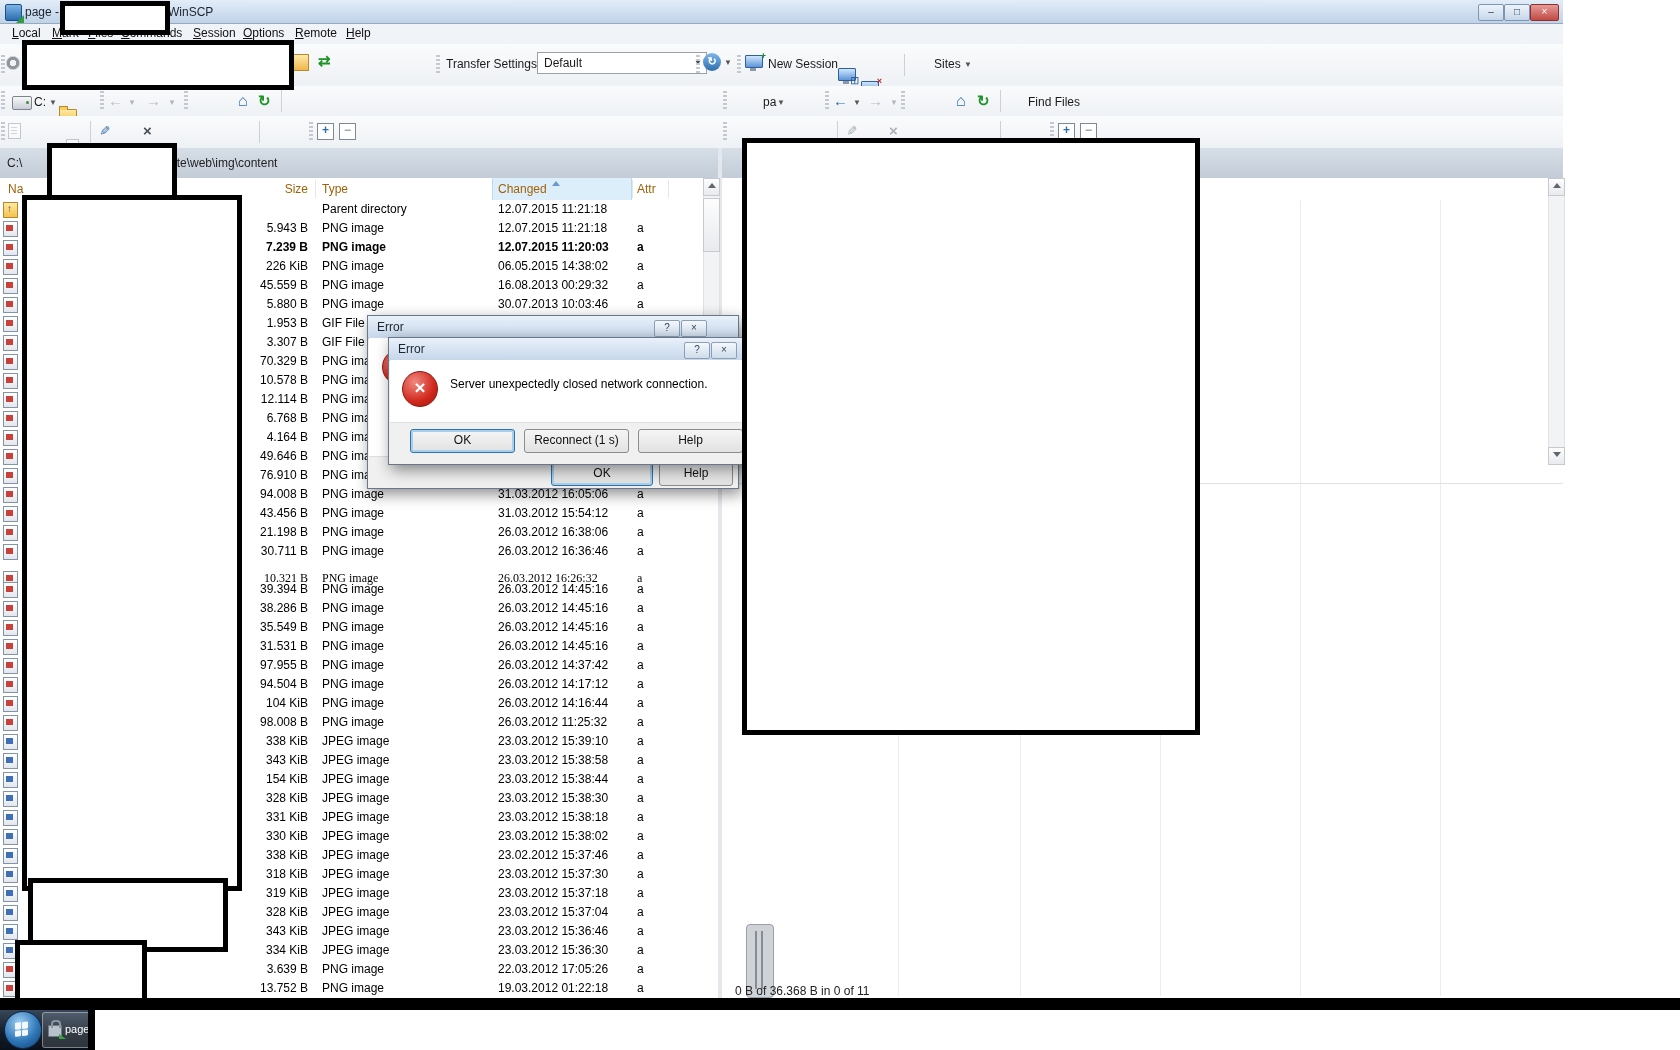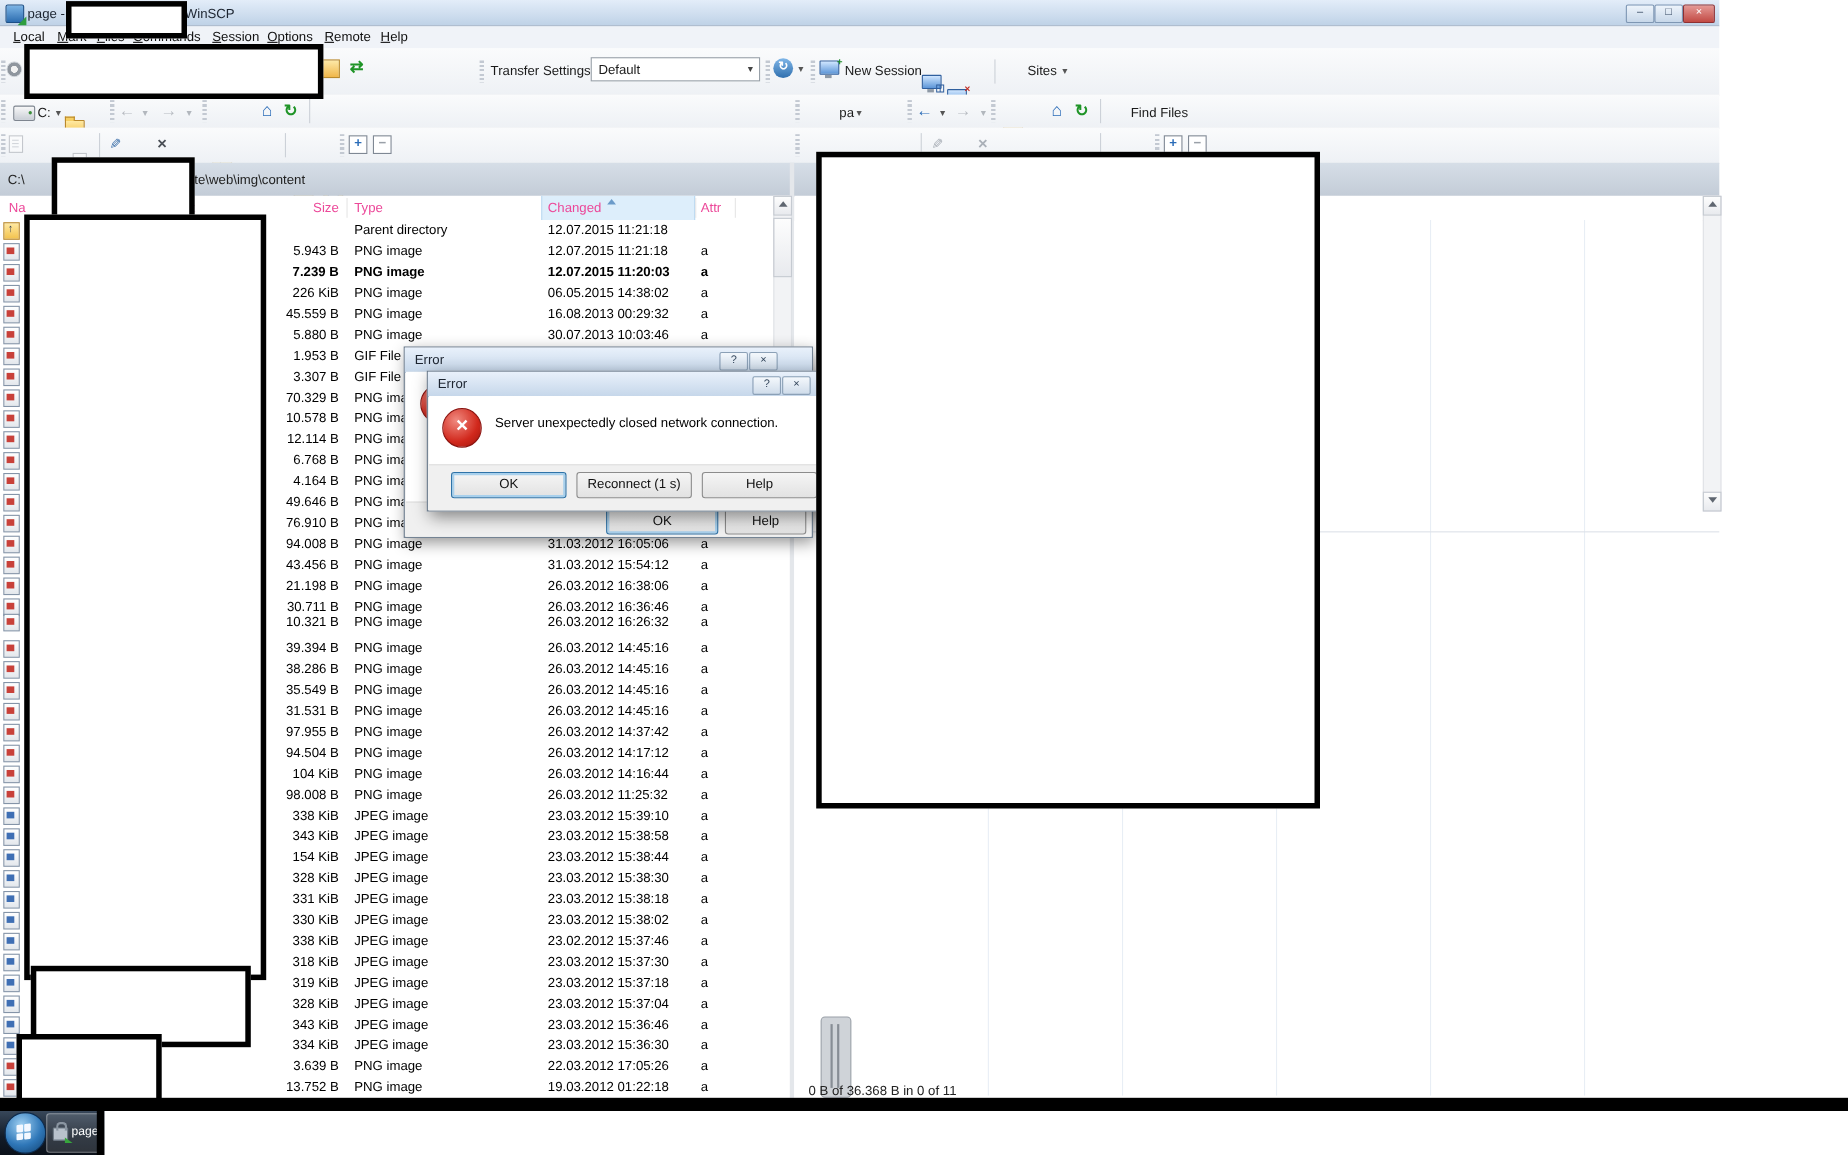--- a/index.html
+++ b/index.html
@@ -57,21 +57,21 @@
   .i-pencil.dis{color:#a7adb5;}
   .i-x{font-size:15px;font-weight:bold;color:#4a4f56;line-height:14px;}
   .i-x.dis{color:#aab0b8;}
   .i-box{width:15px;height:15px;background:#fff;border:1px solid #7f8894;text-align:center;line-height:13px;font-weight:bold;font-size:12px;}
   .i-sync{width:18px;height:18px;border-radius:50%;background:linear-gradient(#7fb6e8,#2f6fae);color:#fff;text-align:center;line-height:17px;font-size:11px;font-weight:bold;}
   .dis-ic{opacity:.45;}
   
   .addrbar{left:0;top:148px;width:1563px;height:30px;background:linear-gradient(#d6dee7,#c3ccd7);border-bottom:1px solid #aab4c0;}
   .addrtext{top:8px;color:#222;}
   .hdr{top:178px;height:22px;background:#fff;border-bottom:1px solid #e2e2e2;}
-  .hdrtext{top:4px;color:#ec4899;}
+  .hdrtext{top:4px;color:#a16207;}
   .colsep{top:180px;width:1px;height:18px;background:#e6e6e6;}
   .chgcell{left:492px;top:178px;width:138px;height:22px;background:#ddeefb;border-left:1px solid #bcd9f0;border-right:1px solid #bcd9f0;}
   .sorttri{left:552px;top:181px;width:0;height:0;border-left:4px solid transparent;border-right:4px solid transparent;border-bottom:5px solid #6b9bc9;}
   #filelist{left:0;top:200px;width:703px;height:798px;overflow:hidden;background:#fff;}
   .frow{position:absolute;left:0;width:703px;height:19px;}
   .fcell{position:absolute;top:0;line-height:19px;white-space:nowrap;color:#000;}
   .c-size{left:238px;width:70px;text-align:right;}
   .c-type{left:322px;}
   .c-chg{left:498px;}
   .c-attr{left:637px;}
@@ -143,21 +143,21 @@
     <span class="abs menuitem" style="left: 346px;"><u>H</u>elp</span>
   </div>
 
 <div class="abs tbrow" style="top:44px;height:42px;">
   <div class="abs grip" style="left:1px;top:11px;"></div>
   <div class="abs i-gear" style="left:6px;top:12px;"></div>
   <div class="abs i-box" style="left:292px;top:10px;background:linear-gradient(#fde9a8,#f0b74b);border-color:#b98a2d;"></div>
   <div class="abs arrow green" style="left:318px;top:9px;">⇄</div>
   <div class="abs grip" style="left:436px;top:11px;"></div>
   <span class="abs tlabel" style="left:446px;top:13px;">Transfer Settings</span>
-  <div class="abs combo" style="left:537px;top:8px;width:152px;">
+  <div class="abs combo" style="left:537px;top:8px;width:152px;padding-left:16px;">
     <span class="cv">Default</span>
     <span class="ca">▼</span>
   </div>
   <div class="abs grip" style="left:696px;top:11px;"></div>
   <div class="abs i-sync" style="left:703px;top:9px;">↻</div>
   <span class="abs caret" style="left:724px;top:14px;">▼</span>
   <div class="abs grip" style="left:737px;top:11px;"></div>
   <div class="abs i-monitor" style="left:745px;top:11px;">
       <span class="badge" style="right:-4px;top:-4px;color:#1f8a2a;">+</span>
     </div>
@@ -420,21 +420,21 @@
       <span class="fcell c-chg">26.03.2012 16:38:06</span>
       <span class="fcell c-attr">a</span>
     </div>
     <div class="frow" style="top: 342px;">
       <span class="ficon img-red"></span>
       <span class="fcell c-size">30.711 B</span>
       <span class="fcell c-type">PNG image</span>
       <span class="fcell c-chg">26.03.2012 16:36:46</span>
       <span class="fcell c-attr">a</span>
     </div>
-    <div class="frow" style="top: 356px;">
+    <div class="frow" style="top: 369px; font-family: Liberation Serif, serif;">
       <span class="ficon img-red"></span>
       <span class="fcell c-size">10.321 B</span>
       <span class="fcell c-type">PNG image</span>
       <span class="fcell c-chg">26.03.2012 16:26:32</span>
       <span class="fcell c-attr">a</span>
     </div>
     <div class="frow" style="top: 380px;">
       <span class="ficon img-red"></span>
       <span class="fcell c-size">39.394 B</span>
       <span class="fcell c-type">PNG image</span>

